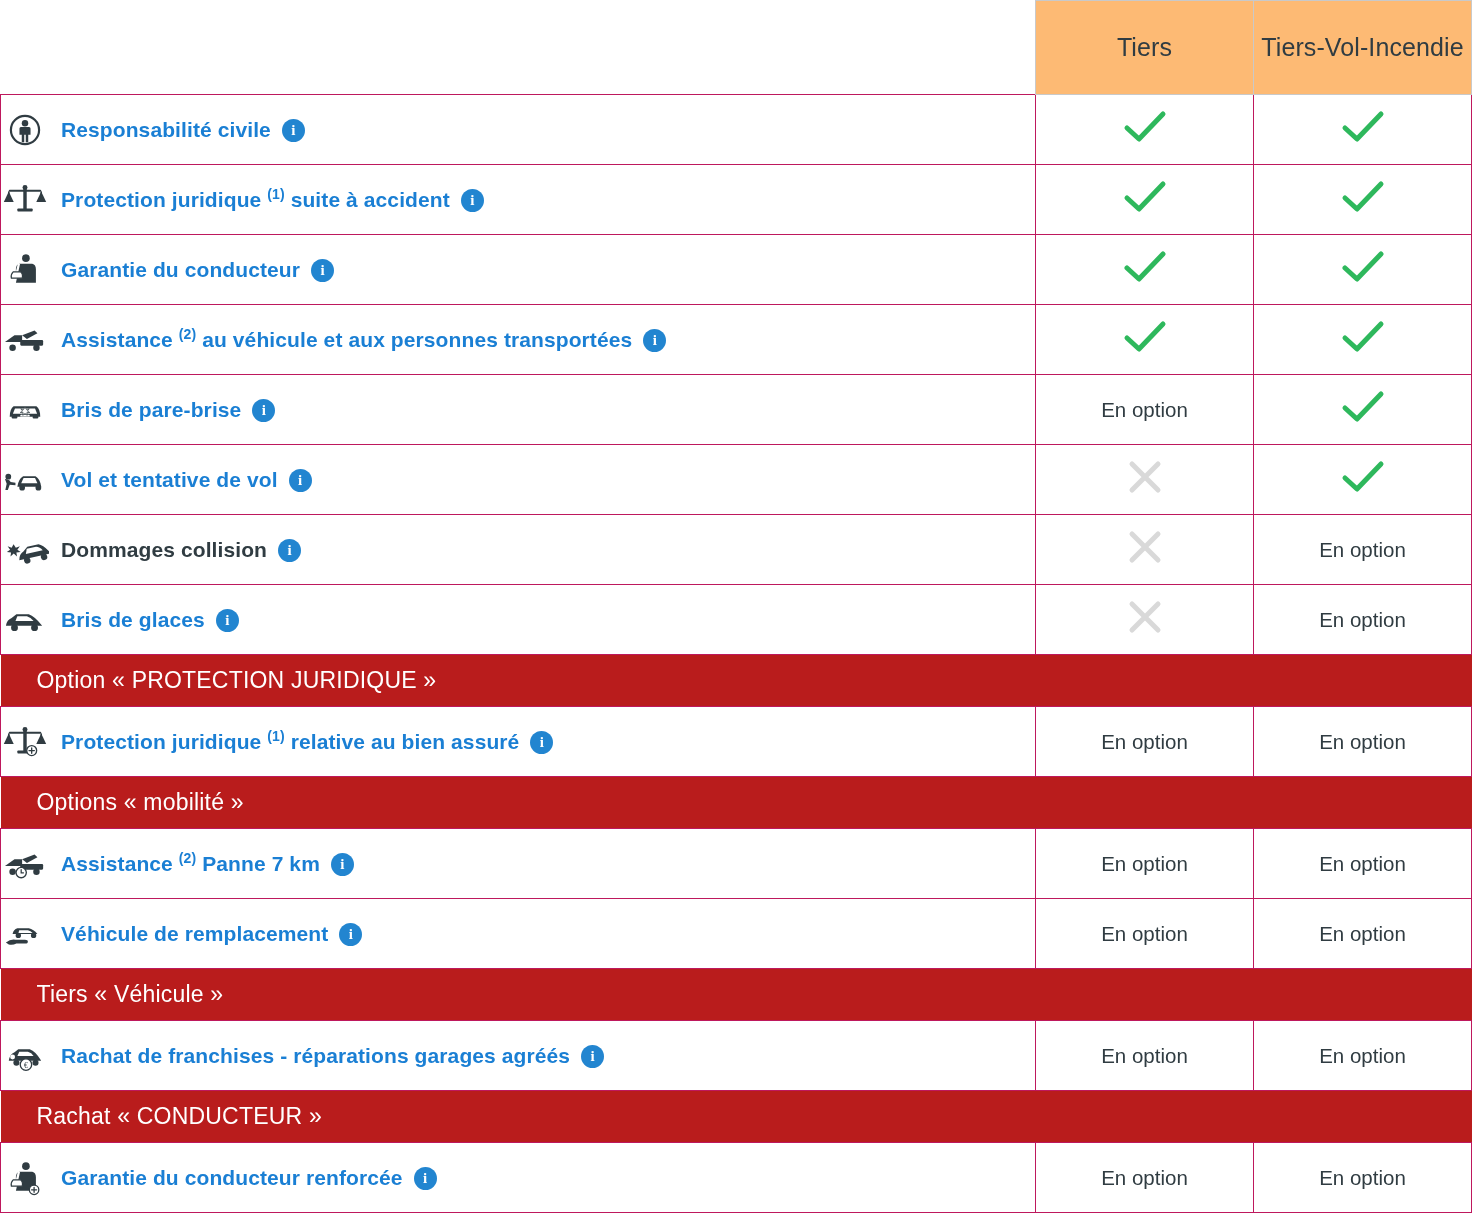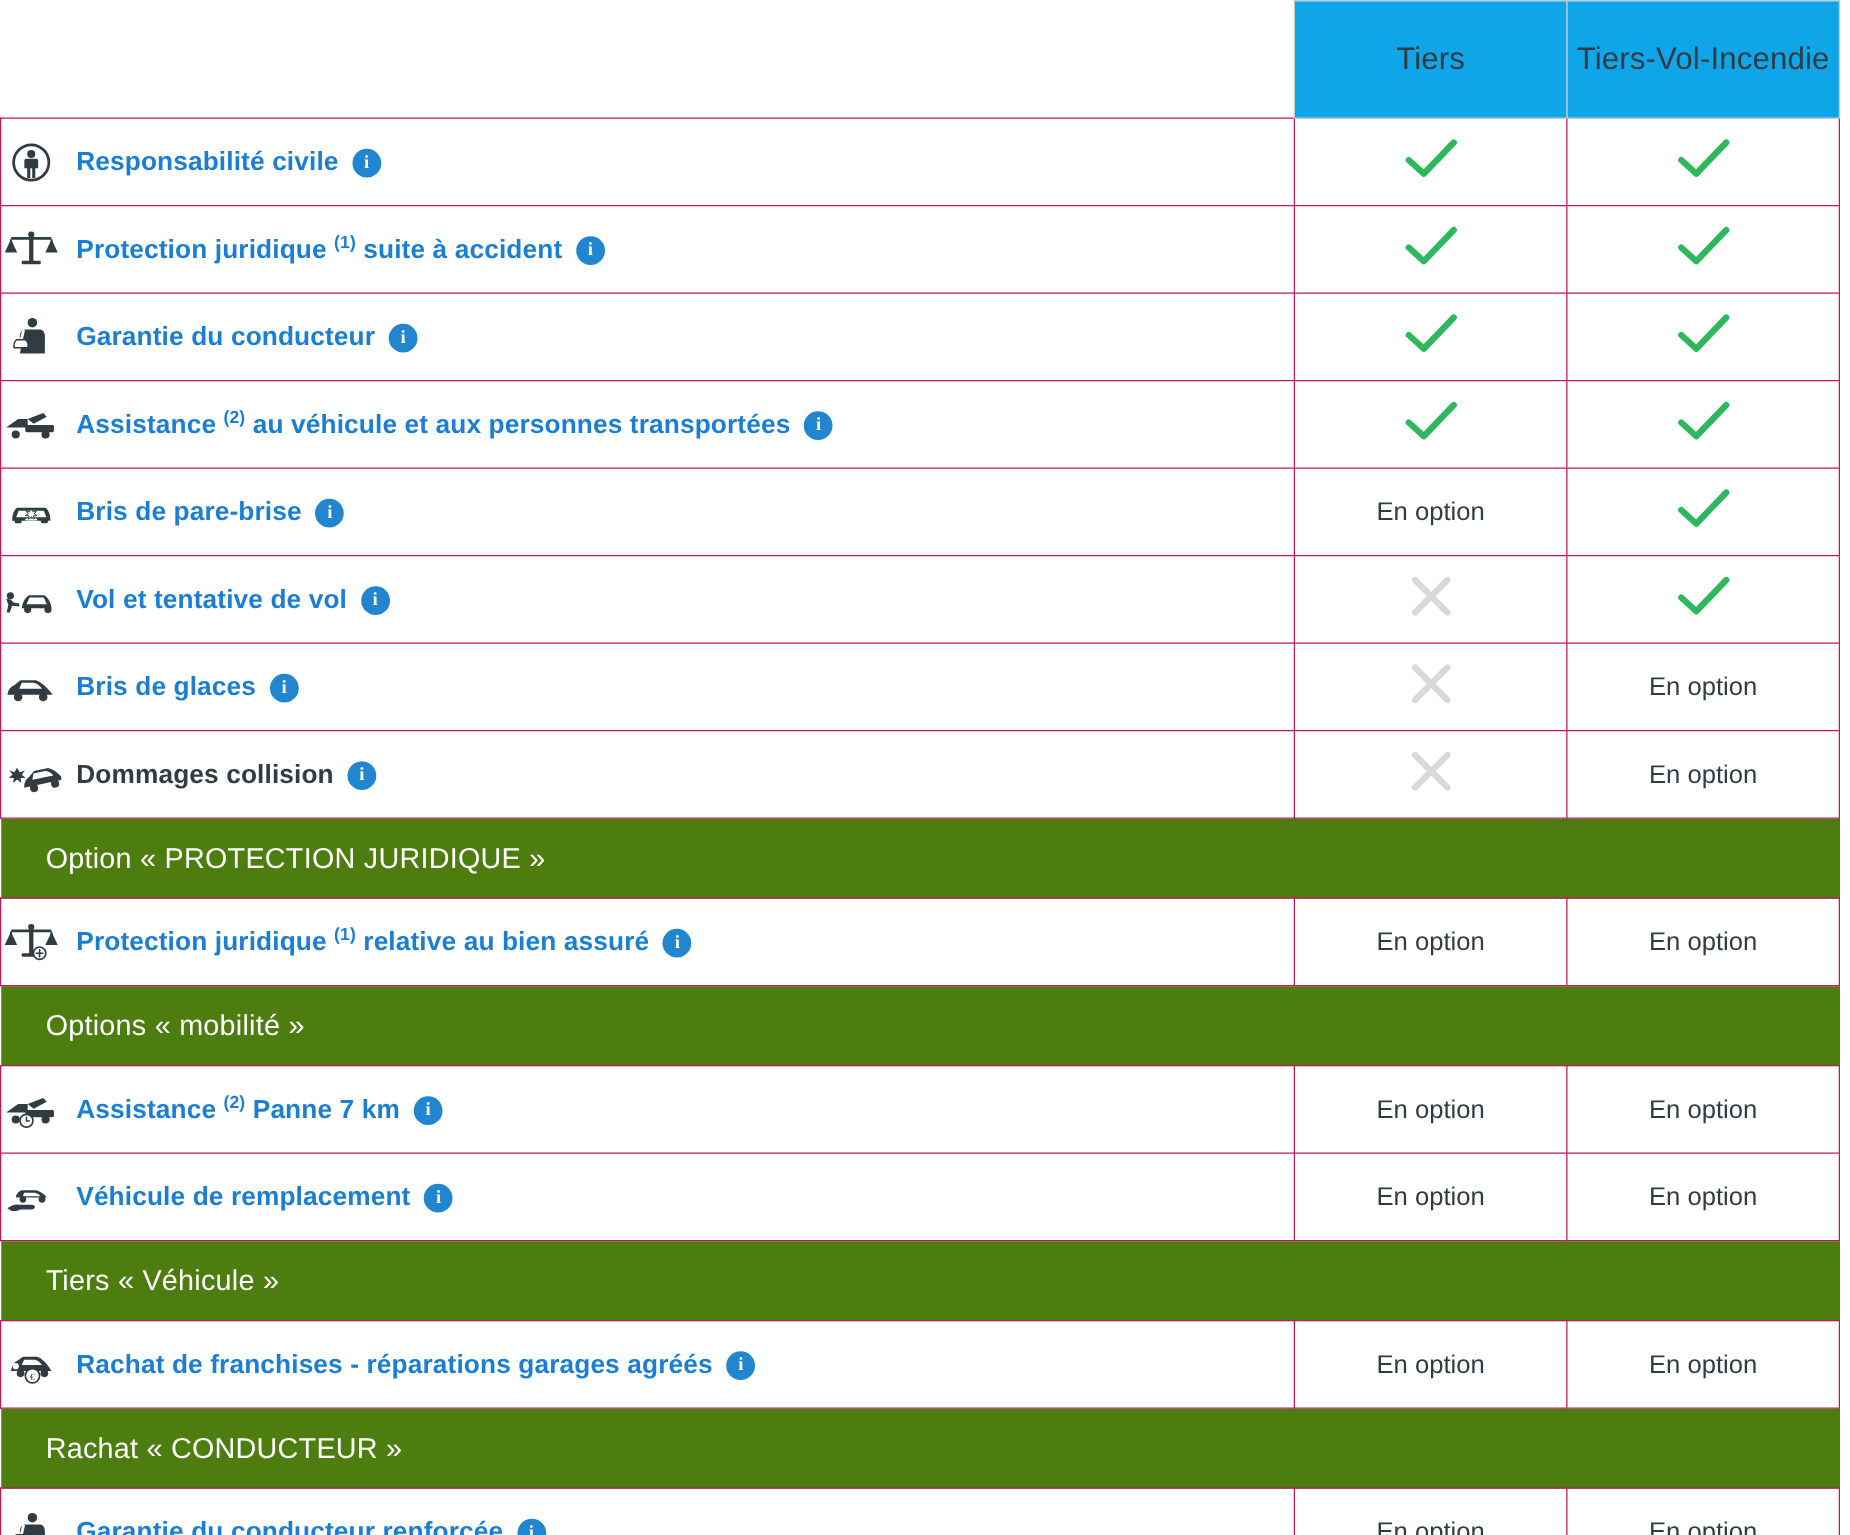--- a/index.html
+++ b/index.html
@@ -35,21 +35,21 @@
     vertical-align: middle;
     font-weight: normal;
   }
   th.head-blank {
     border: none;
     background: #ffffff;
   }
   th.head-col {
     border: 1px solid #c9c9c9;
     border-bottom: 1px solid #c9c9c9;
-    background: #0ea5e9;
+    background: #fdba74;
     text-align: center;
     color: #303c42;
     font-size: 25px;
     letter-spacing: 0.1px;
   }
 
   
   tr.feature td {
     height: 70px;
     border: 1px solid #be185d;
@@ -115,23 +115,23 @@
     font-weight: bold;
     font-family: "Liberation Serif", serif;
     line-height: 1;
     position: relative;
     top: 1px;
     cursor: pointer;
   }
 
   
   tr.section td {
-    background: #4d7c0f;
+    background: #b91c1c;
     border: none;
-    height: 64px;
+    height: 52px;
     padding: 0 0 0 36px;
     color: #ffffff;
     font-size: 23px;
     letter-spacing: 0.2px;
     vertical-align: middle;
   }
 
   
   .mark { display: inline-block; line-height: 0; }
   .check svg { display: block; }
@@ -302,55 +302,55 @@
                 <path d="M6 6 L32 32 M32 6 L6 32" fill="none" stroke="#d9d9d9" stroke-width="5" stroke-linecap="round"></path>
               </svg></span></td>
           <td class="val-cell"><span class="mark check"><svg width="46" height="36" viewBox="0 0 46 36">
                 <path d="M5 19 L17 30 L41 5" fill="none" stroke="#2eb85c" stroke-width="5" stroke-linecap="round" stroke-linejoin="round"></path>
               </svg></span></td>
         </tr>
         <tr class="feature">
           <td class="label-cell">
             <div class="label-inner">
               <span class="row-icon">
-                <svg width="46" height="42" viewBox="0 0 48 44" xmlns="http://www.w3.org/2000/svg">
-                  <g fill="#303c42">
-                    <path d="M4 28 q1-6 6-8 l5-4 h13 q6 2 14 12 z"></path>
-                    <path d="M16 18 h10 q4 1 7 5 h-19 z" fill="#ffffff"></path>
-                    <circle cx="13" cy="30" r="3.6"></circle>
-                    <circle cx="34" cy="30" r="3.6"></circle>
-                  </g>
-                </svg>
-              </span>
-              <span class="row-text"><span>Bris de glaces</span></span>
-              <span class="info-icon">i</span>
-            </div>
-          </td>
-          <td class="val-cell"><span class="mark cross"><svg width="38" height="38" viewBox="0 0 38 38">
-                <path d="M6 6 L32 32 M32 6 L6 32" fill="none" stroke="#d9d9d9" stroke-width="5" stroke-linecap="round"></path>
-              </svg></span></td>
-          <td class="val-cell"><span>En option</span></td>
-        </tr>
-        <tr class="feature">
-          <td class="label-cell">
-            <div class="label-inner">
-              <span class="row-icon">
                 <svg width="48" height="42" viewBox="0 0 48 44" xmlns="http://www.w3.org/2000/svg">
                   <g fill="#303c42">
                     <path d="M12 16 l2.4 3.6 l4.2 -1.4 l-2.6 3.6 l3.4 2.4 l-4.4 0.3 l0.6 4.2 l-3.4 -3 l-3.4 3 l0.6 -4.2 l-4.4 -0.3 l3.4 -2.4 l-2.6 -3.6 l4.2 1.4 z"></path>
                     <g transform="rotate(-12 30 26)">
                       <path d="M17 30 q1-6 6-8 l5-4 h12 q5 2 11 12 z"></path>
                       <path d="M27 20 h10 q4 1 6 5 h-18 z" fill="#ffffff"></path>
                       <circle cx="25" cy="32" r="3.4"></circle>
                       <circle cx="43" cy="32" r="3.4"></circle>
                     </g>
                   </g>
                 </svg>
               </span>
               <span class="row-text plain"><span>Dommages collision</span></span>
+              <span class="info-icon">i</span>
+            </div>
+          </td>
+          <td class="val-cell"><span class="mark cross"><svg width="38" height="38" viewBox="0 0 38 38">
+                <path d="M6 6 L32 32 M32 6 L6 32" fill="none" stroke="#d9d9d9" stroke-width="5" stroke-linecap="round"></path>
+              </svg></span></td>
+          <td class="val-cell"><span>En option</span></td>
+        </tr>
+        <tr class="feature">
+          <td class="label-cell">
+            <div class="label-inner">
+              <span class="row-icon">
+                <svg width="46" height="42" viewBox="0 0 48 44" xmlns="http://www.w3.org/2000/svg">
+                  <g fill="#303c42">
+                    <path d="M4 28 q1-6 6-8 l5-4 h13 q6 2 14 12 z"></path>
+                    <path d="M16 18 h10 q4 1 7 5 h-19 z" fill="#ffffff"></path>
+                    <circle cx="13" cy="30" r="3.6"></circle>
+                    <circle cx="34" cy="30" r="3.6"></circle>
+                  </g>
+                </svg>
+              </span>
+              <span class="row-text"><span>Bris de glaces</span></span>
               <span class="info-icon">i</span>
             </div>
           </td>
           <td class="val-cell"><span class="mark cross"><svg width="38" height="38" viewBox="0 0 38 38">
                 <path d="M6 6 L32 32 M32 6 L6 32" fill="none" stroke="#d9d9d9" stroke-width="5" stroke-linecap="round"></path>
               </svg></span></td>
           <td class="val-cell"><span>En option</span></td>
         </tr>
         <tr class="section">
           <td colspan="3">Option « PROTECTION JURIDIQUE »</td>

